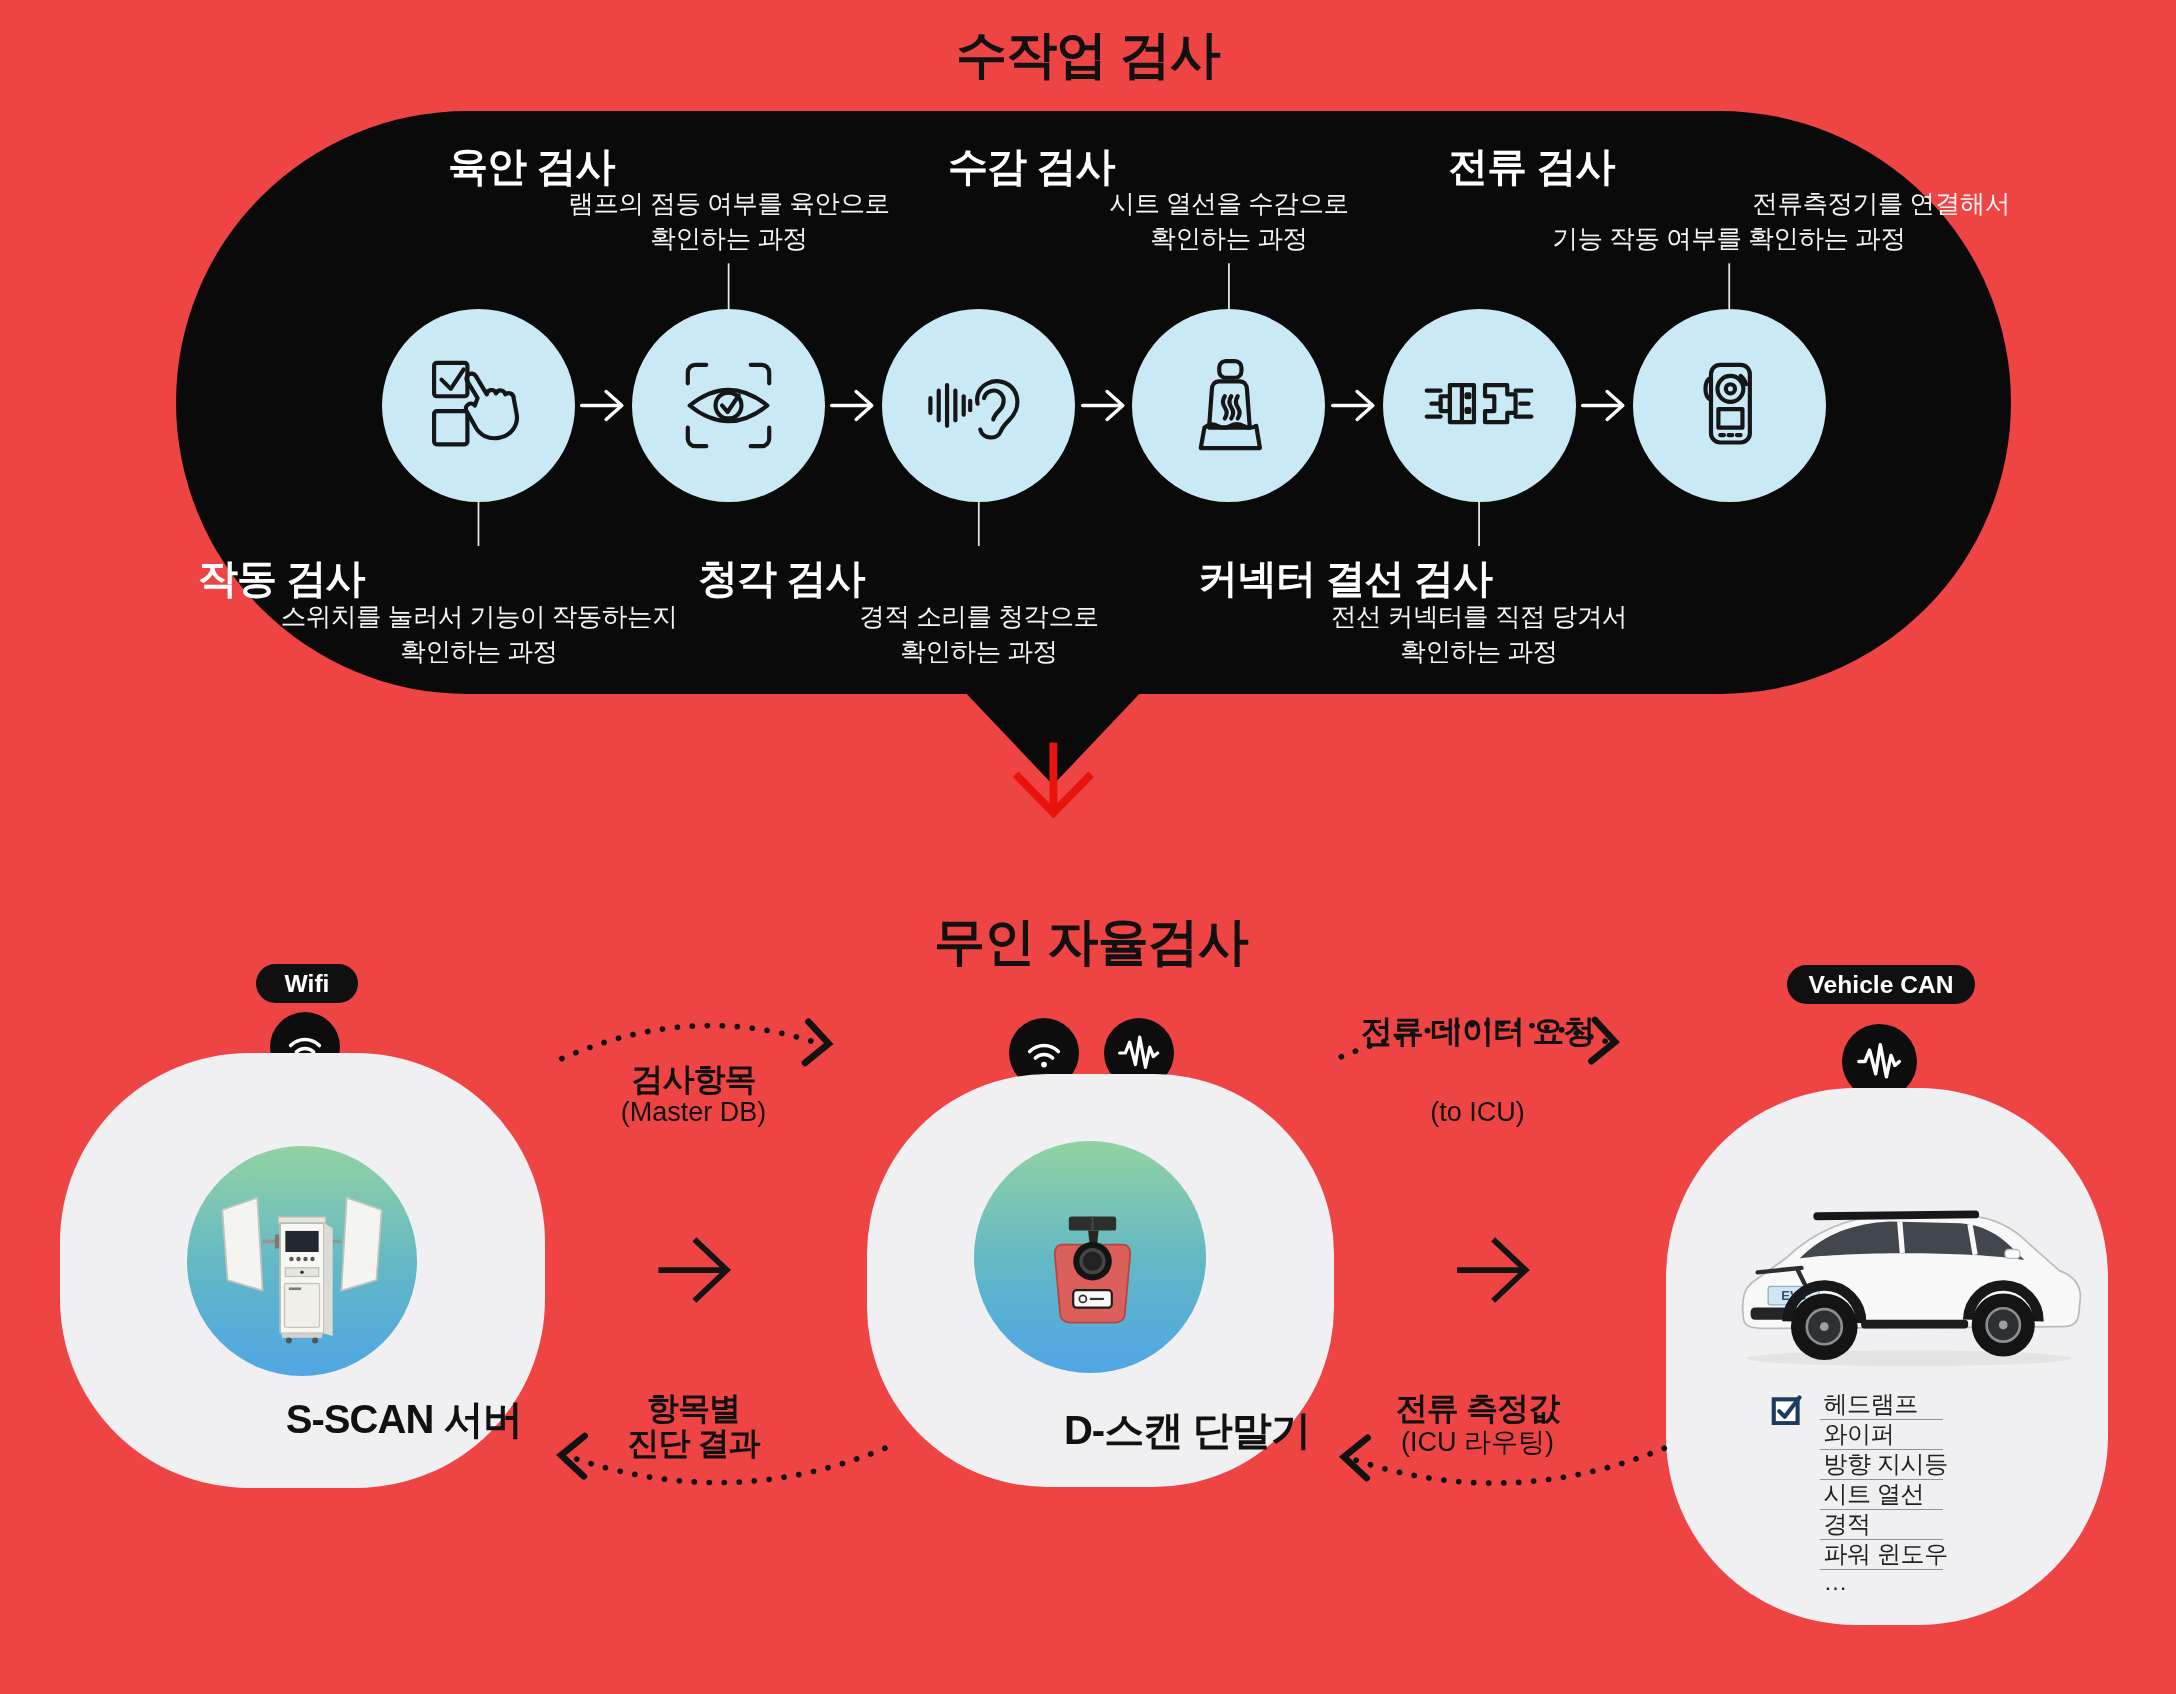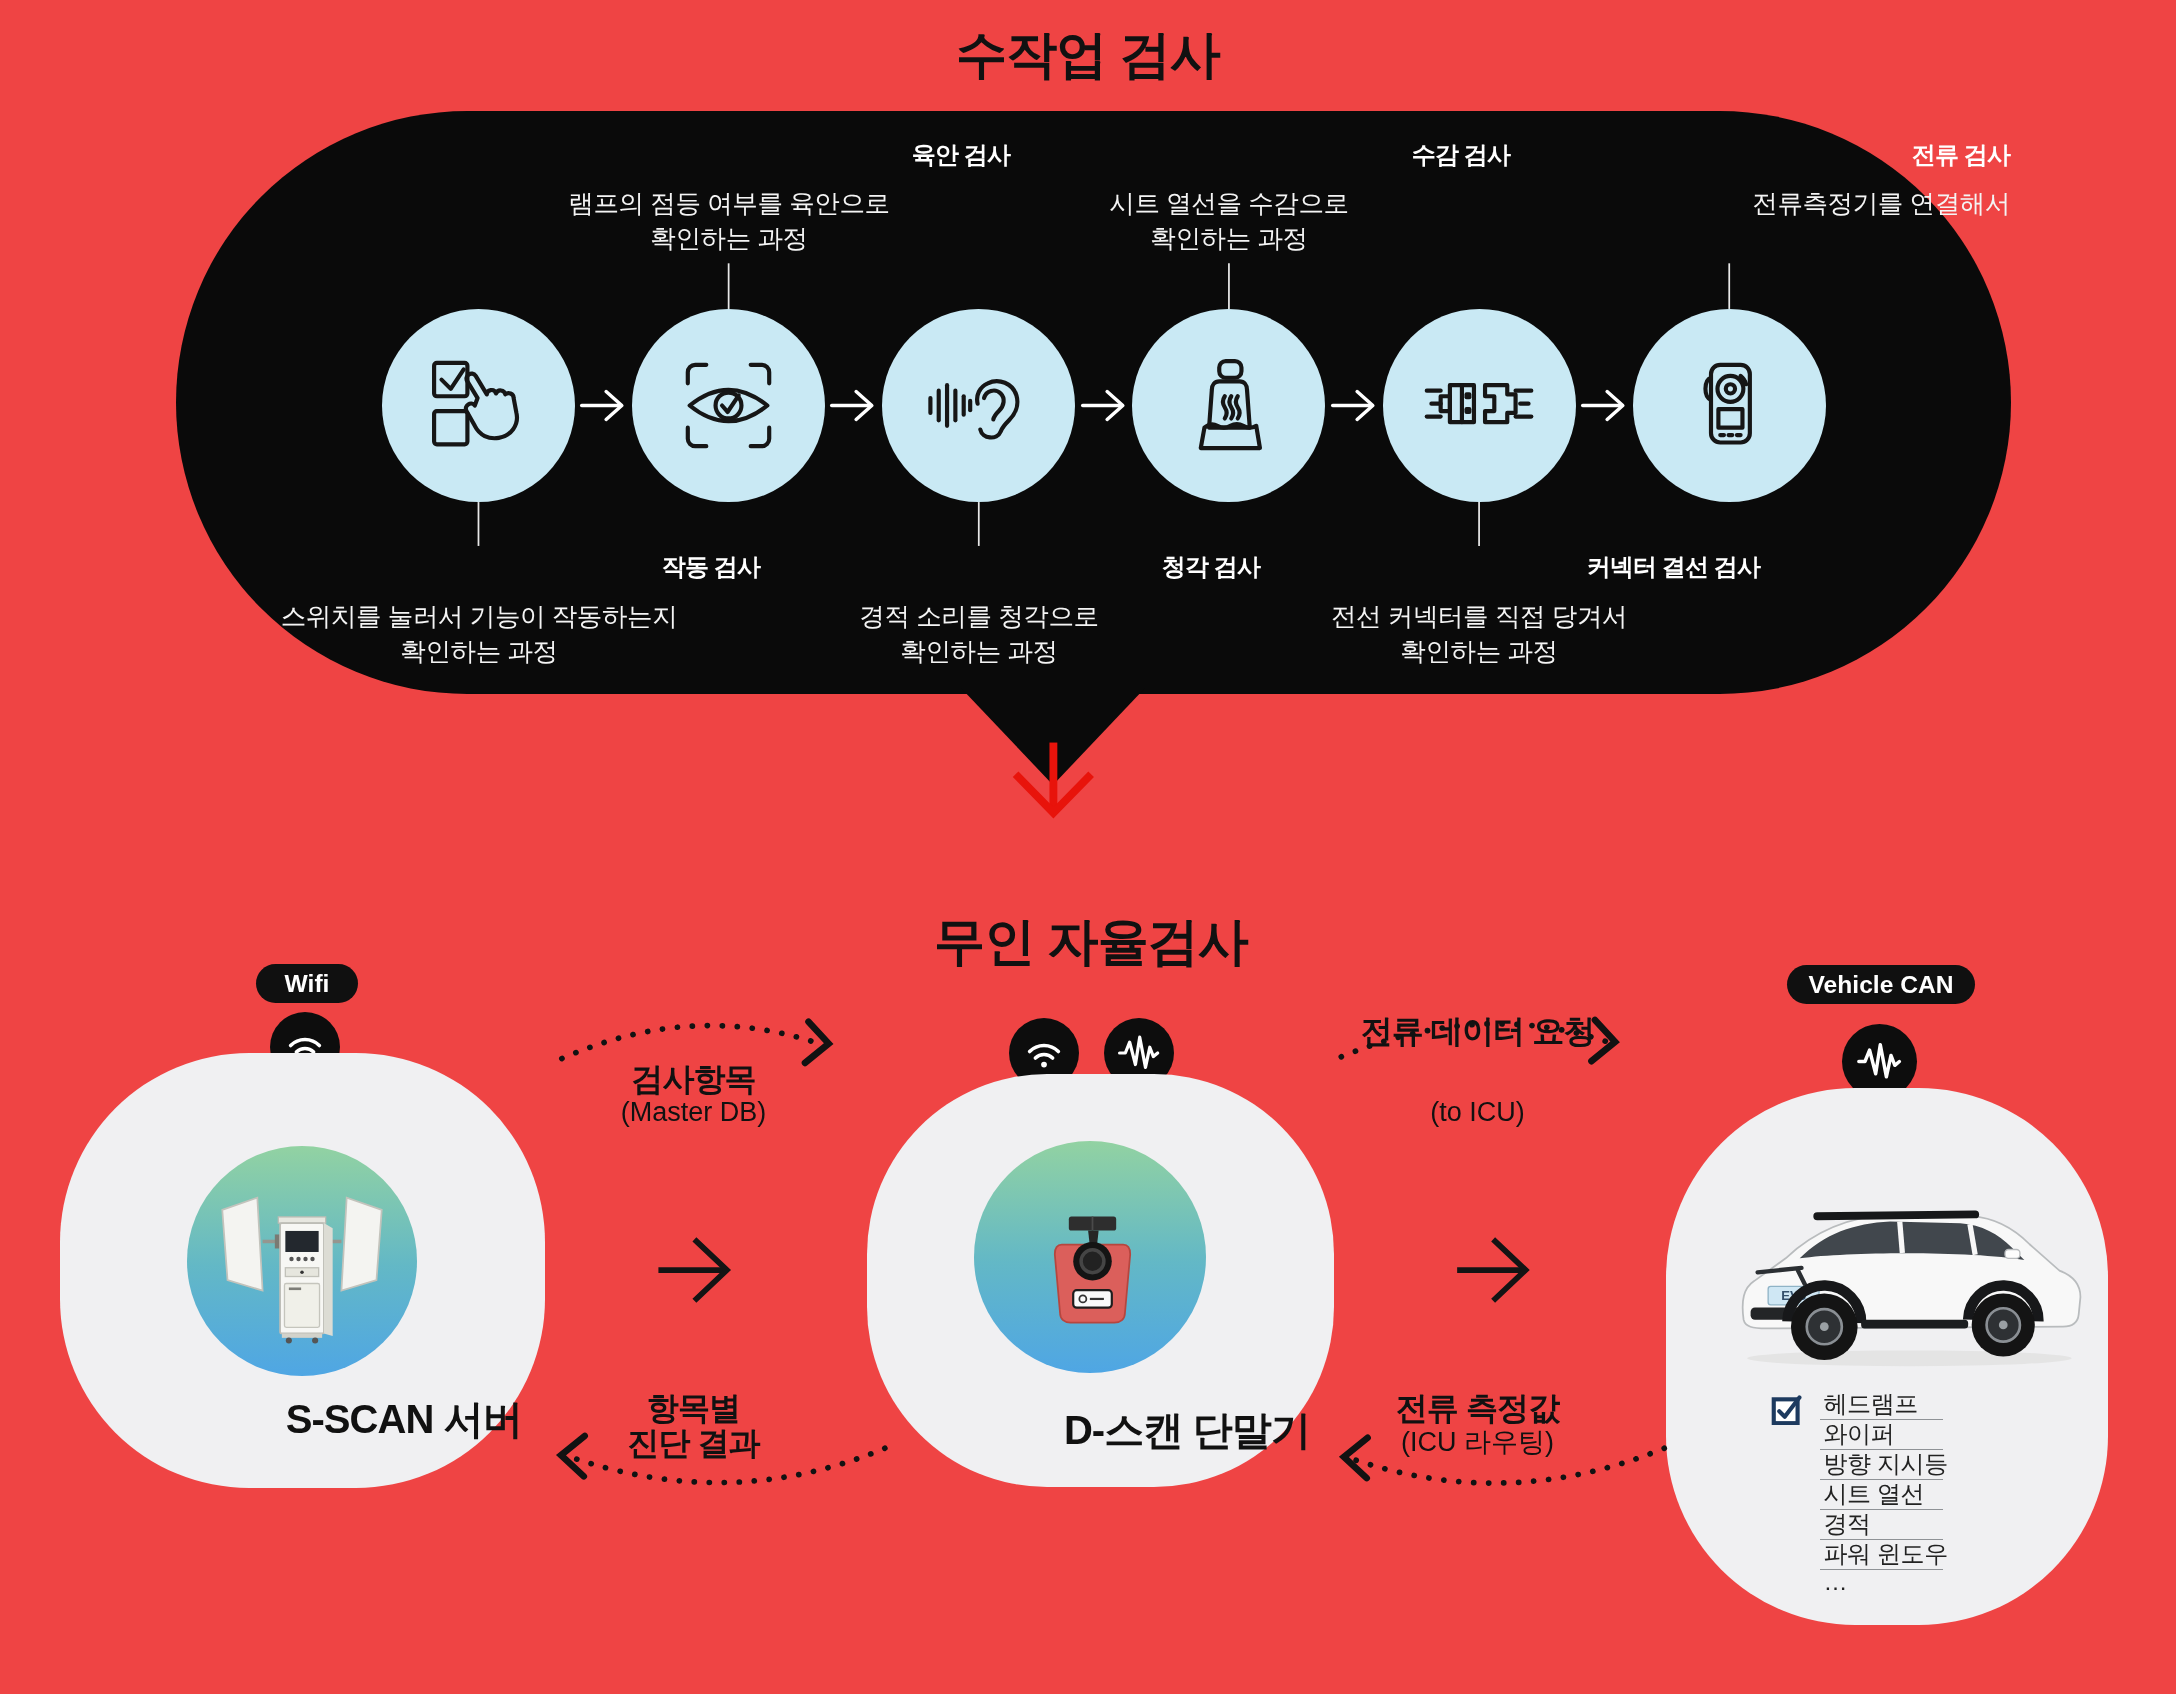--- a/index.html
+++ b/index.html
@@ -9,21 +9,21 @@
 
   .main-title{position:absolute;width:790px;text-align:center;font-size:51px;font-weight:700;color:#111;letter-spacing:-0.9px;}
 
   
   .bubble{position:absolute;left:176px;top:111px;width:1835px;height:583px;background:#0a0a0a;border-radius:294px;}
   .bubble-tail{position:absolute;left:961px;top:688px;width:0;height:0;
     border-left:92px solid transparent;border-right:92px solid transparent;border-top:97px solid #0a0a0a;}
 
   .step-circle{position:absolute;width:193px;height:193px;border-radius:50%;background:#c9e9f4;
     display:flex;align-items:center;justify-content:center;}
-  .step-title{position:absolute;width:562px;text-align:right;font-size:24px;font-weight:700;color:#ffffff;letter-spacing:-0.9px;}
+  .step-title{position:absolute;width:562px;text-align:left;font-size:40px;font-weight:700;color:#ffffff;letter-spacing:-0.9px;}
   .step-desc{position:absolute;width:562px;text-align:center;font-size:25.5px;font-weight:400;color:#f4f4f4;letter-spacing:-0.4px;}
 
   .white-arrow{position:absolute;width:61px;height:61px;}
 
   
   .pill{position:absolute;background:#101010;color:#fff;border-radius:21px;
     display:flex;align-items:center;justify-content:center;font-size:24.6px;font-weight:700;}
   .icon-circle{position:absolute;border-radius:50%;background:#0d0d0d;display:flex;align-items:center;justify-content:center;}
   .node-blob{position:absolute;background:#f0f0f2;}
   .grad-circle{position:absolute;border-radius:50%;background:linear-gradient(180deg,#92d2a2 0%,#63b8c6 52%,#4fa6e4 100%);}
@@ -156,20 +156,21 @@
   <div class="step-title" style="left:448px;top:139px;">육안 검사</div>
   <div class="step-desc" style="left:448px;top:186px;">램프의 점등 여부를 육안으로</div>
   <div class="step-desc" style="left:448px;top:221px;">확인하는 과정</div>
 
   <div class="step-title" style="left:948px;top:139px;">수감 검사</div>
   <div class="step-desc" style="left:948px;top:186px;">시트 열선을 수감으로</div>
   <div class="step-desc" style="left:948px;top:221px;">확인하는 과정</div>
 
   <div class="step-title" style="left:1448px;top:139px;">전류 검사</div>
   <div class="step-desc" style="left:1448px;top:186px;text-align:right;">전류측정기를 연결해서</div>
+  <div class="step-desc" style="left:1448px;top:221px;">기능 작동 여부를 확인하는 과정</div>
 
   <div class="main-title" style="left:696px;top:908px;">무인 자율검사</div>
 
   <div class="pill" style="left:256px;top:964px;width:102px;height:39px;">Wifi</div>
   <div class="icon-circle" style="left:270px;top:1012px;width:70px;height:70px;">
     <svg width="46" height="46" viewBox="0 0 64 64" fill="none" stroke="#ffffff" stroke-width="5" stroke-linecap="round">
       <path d="M12,30 a28,28 0 0 1 40,0"></path>
         <path d="M20,39 a17,17 0 0 1 24,0"></path>
         <circle cx="32" cy="48" r="4" fill="#ffffff" stroke="none"></circle>
     </svg>

